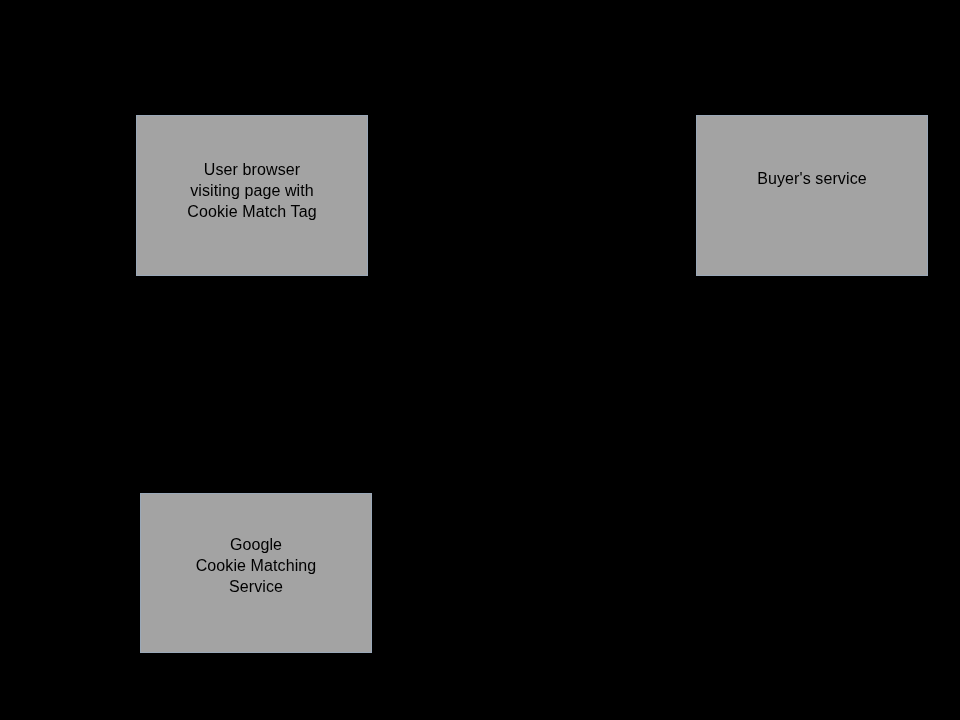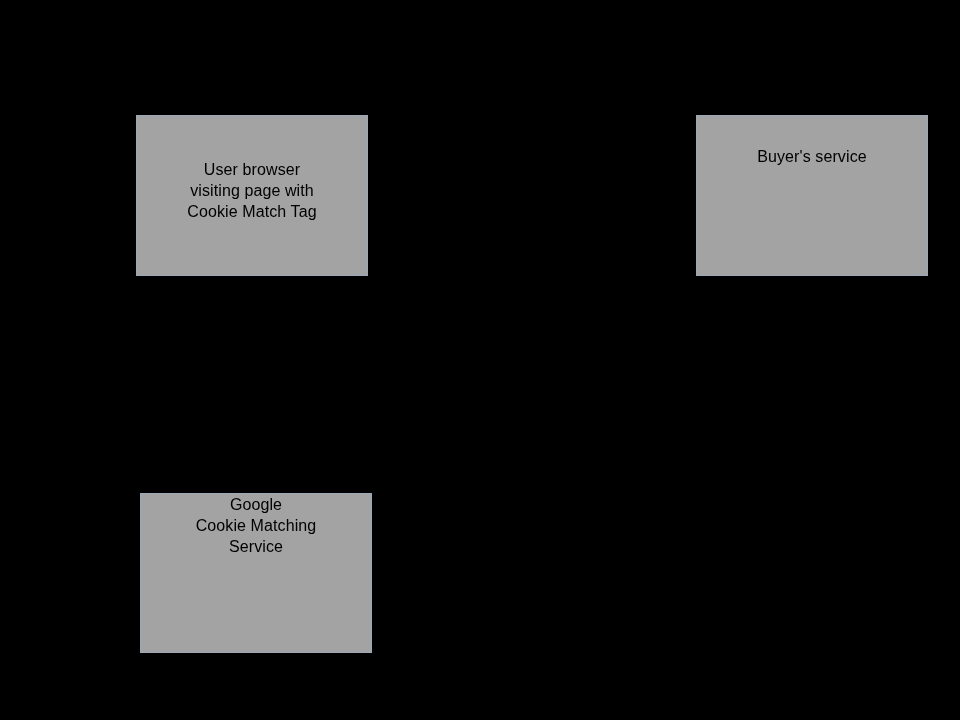--- a/index.html
+++ b/index.html
@@ -51,30 +51,30 @@
   }
   #node-user-browser .node-label { padding-top: 43px; }
 
   
   #node-buyers-service {
     left: 696px;
     top: 115px;
     width: 232px;
     height: 161px;
   }
-  #node-buyers-service .node-label { padding-top: 30px; }
+  #node-buyers-service .node-label { padding-top: 52px; }
 
   
   #node-google-cookie-matching {
     left: 140px;
     top: 493px;
     width: 232px;
     height: 160px;
   }
-  #node-google-cookie-matching .node-label { }
+  #node-google-cookie-matching .node-label { padding-top: 40px; }
 </style>
 </head>
 <body>
 
 <div id="canvas">
 
   <div class="node" id="node-user-browser">
     <div class="node-label">User browser
 visiting page with
 Cookie Match Tag</div>

